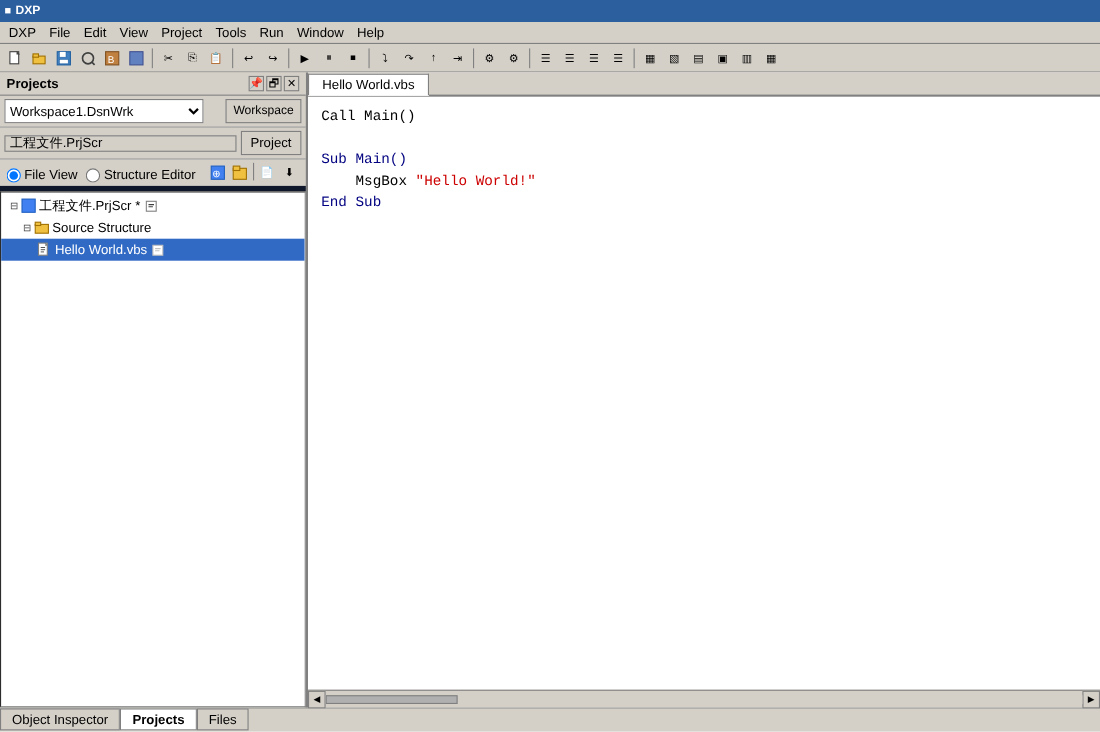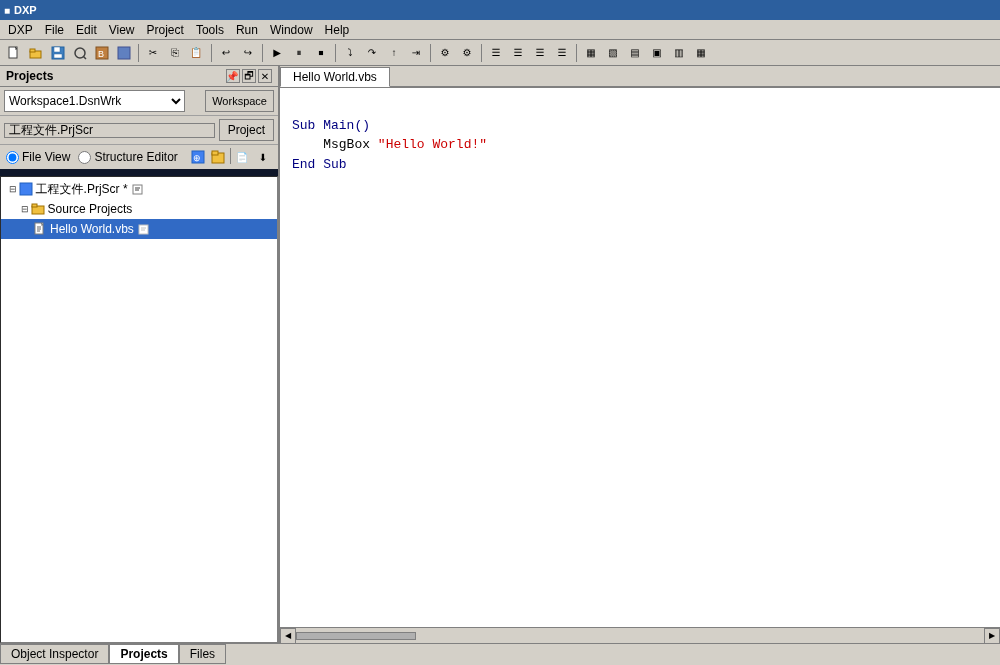--- a/index.html
+++ b/index.html
@@ -153,24 +153,24 @@
       padding: 0 8px;
       font-size: 12px;
       background: #d4d0c8;
       border: 1px solid #808080;
       cursor: pointer;
     }
 
     
     .radio-row {
       display: flex;
-      align-items: center;
+      align-items: flex-end;
       padding: 3px 6px;
       gap: 8px;
-      border-bottom: 7px solid #0f172a;
+      border-bottom: 5px solid #0f172a;
     }
     .radio-label { font-size: 12px; display: flex; align-items: center; gap: 3px; cursor: pointer; }
 
     
     .file-tree {
       flex: 1;
       background: white;
       overflow-y: auto;
       overflow-x: hidden;
       border: 1px inset #808080;
@@ -461,21 +461,21 @@
       </div>
 
       <div class="tree-item">
         <span style="width:16px; display:inline-block;"></span>
         <span class="tree-expand">⊟</span>
 
         <svg width="14" height="14" viewBox="0 0 14 14" style="margin-right:3px; vertical-align:middle;">
           <rect x="1" y="4" width="12" height="8" fill="#f0c040" stroke="#a07000" stroke-width="1"></rect>
           <rect x="1" y="2" width="5" height="3" fill="#f0c040" stroke="#a07000" stroke-width="1"></rect>
         </svg>
-        <span>Source Projects</span>
+        <span>Source Structure</span>
       </div>
 
       <div class="tree-item selected">
         <span style="width:28px; display:inline-block;"></span>
 
         <svg width="14" height="14" viewBox="0 0 14 14" style="margin-right:3px; vertical-align:middle;">
           <rect x="2" y="1" width="8" height="11" fill="white" stroke="#808080" stroke-width="1"></rect>
           <polyline points="8,1 10,3 8,3" fill="#d4d0c8" stroke="#808080" stroke-width="1"></polyline>
           <line x1="4" y1="5" x2="8" y2="5" stroke="#404040" stroke-width="0.8"></line>
           <line x1="4" y1="7" x2="8" y2="7" stroke="#404040" stroke-width="0.8"></line>
@@ -492,20 +492,21 @@
 
   </div>
 
   <div class="right-panel">
 
     <div class="tab-bar">
       <div class="tab active">Hello World.vbs</div>
     </div>
 
     <div class="code-area">
+      <div class="code-line code-normal">Call Main()</div>
       <div class="code-line">&nbsp;</div>
       <div class="code-line"><span class="code-keyword">Sub Main()</span></div>
       <div class="code-line">    MsgBox <span class="code-string">"Hello World!"</span></div>
       <div class="code-line"><span class="code-keyword">End Sub</span></div>
     </div>
 
     <div class="h-scroll-area">
       <div class="h-scroll-arrow">◀</div>
       <div class="h-scroll-track">
         <div class="h-scroll-thumb"></div>

